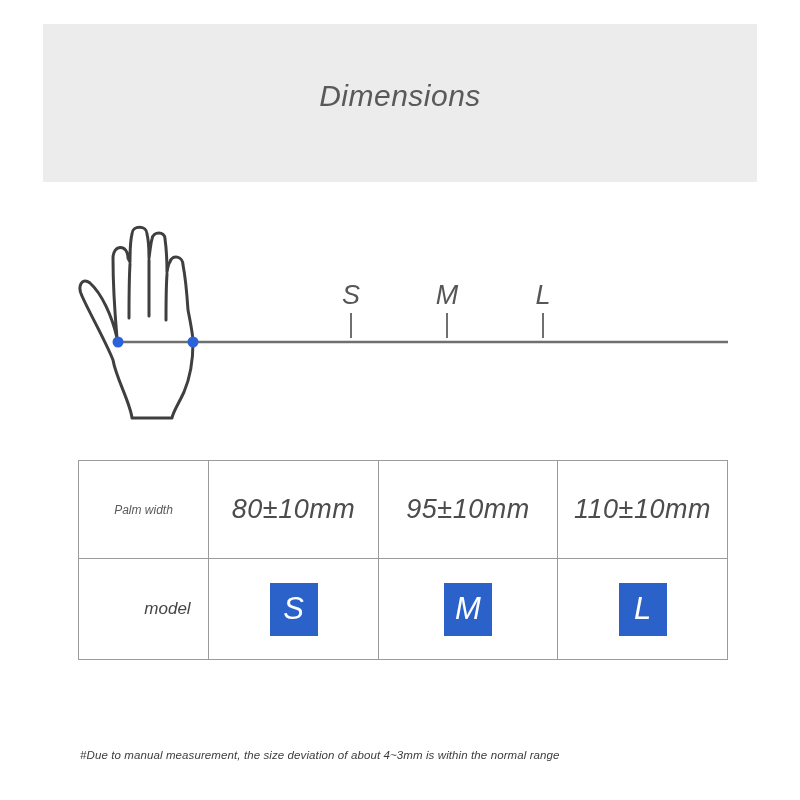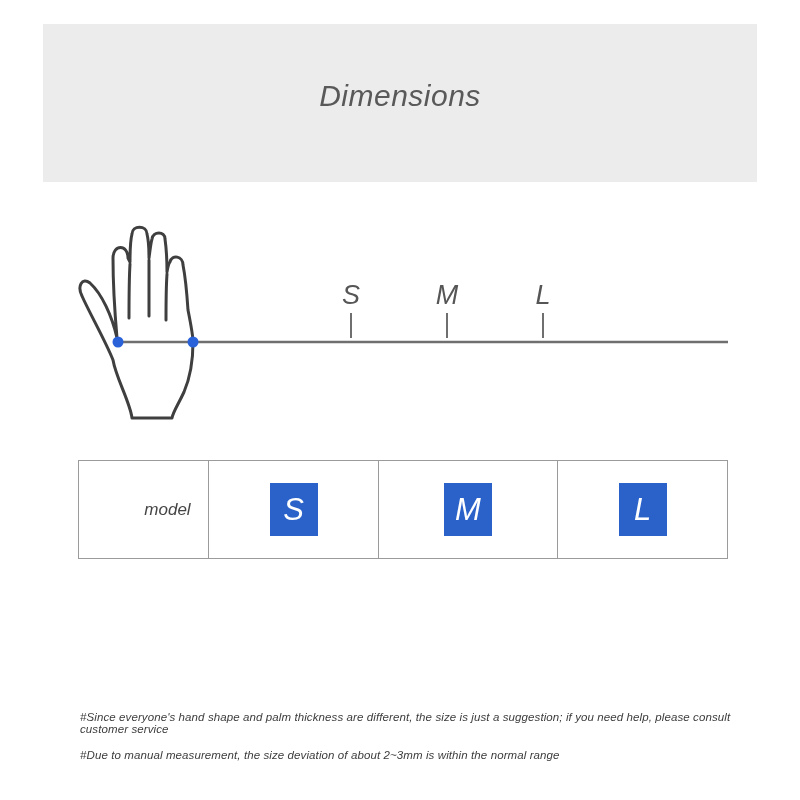--- a/index.html
+++ b/index.html
@@ -106,25 +106,30 @@
     </g>
 
     <text x="291" y="84" text-anchor="middle" font-size="27" fill="#565656">S</text>
     <text x="387" y="84" text-anchor="middle" font-size="27" fill="#565656">M</text>
     <text x="483" y="84" text-anchor="middle" font-size="27" fill="#565656">L</text>
   </svg>
 
 
   <table class="size-table">
     <tbody>
+        <tr>
+      <td class="col-label palm-width-label">Palm width</td>
+      <td class="col-s value-cell">80±10mm</td>
+      <td class="col-m value-cell">95±10mm</td>
+      <td class="col-l value-cell">110±10mm</td>
+    </tr>
     <tr>
       <td class="col-label model-label">model</td>
       <td class="col-s"><span class="badge">S</span></td>
       <td class="col-m"><span class="badge">M</span></td>
       <td class="col-l"><span class="badge">L</span></td>
     </tr>
   </tbody>
     </table>
 
-  <div class="note note-1">#Since everyone's hand shape and palm thickness are different, the size is just a suggestion; if you need help, please consult customer service</div>
-  <div class="note note-2">#Due to manual measurement, the size deviation of about 2~3mm is within the normal range</div>
+  <div class="note note-2">#Due to manual measurement, the size deviation of about 4~3mm is within the normal range</div>
 
 </div>
 
 </body></html>

